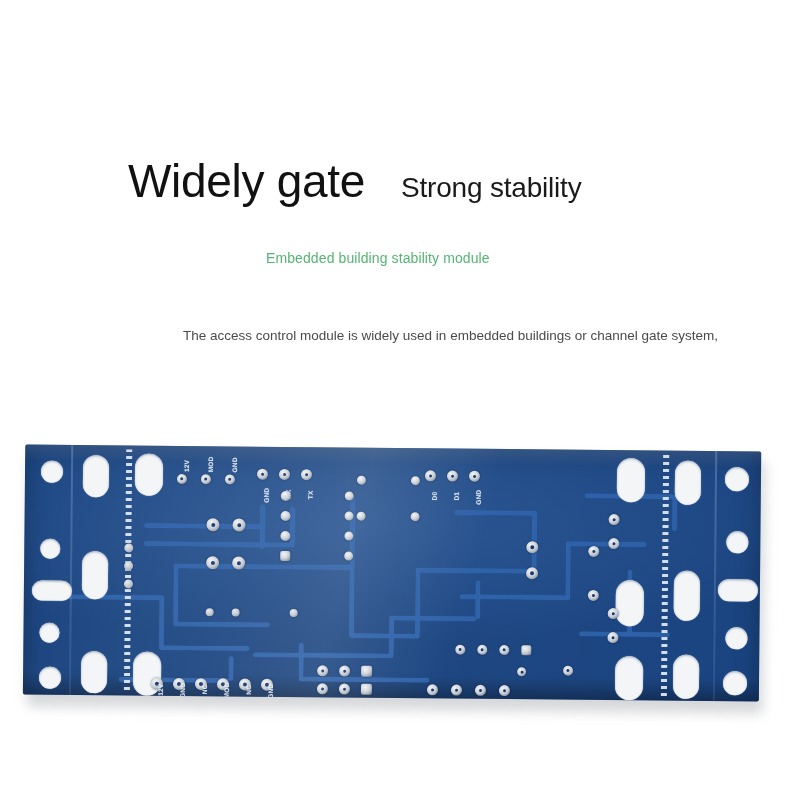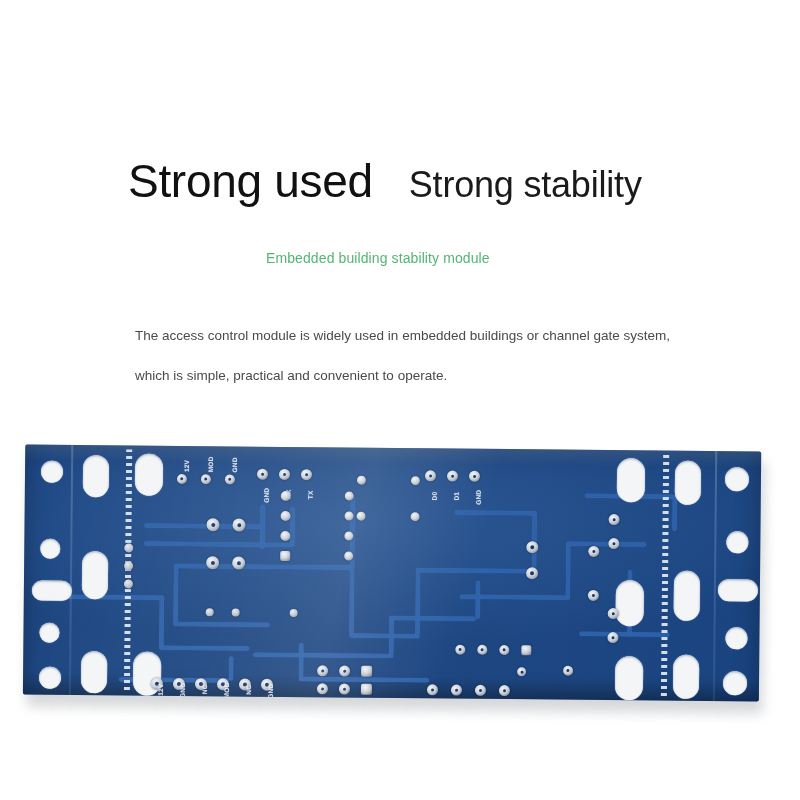--- a/index.html
+++ b/index.html
@@ -38,21 +38,21 @@
     white-space: nowrap;
     line-height: 1;
   }
   .headline-main {
     font-size: 46px;
     font-weight: 400;
     color: #111111;
     letter-spacing: -0.3px;
   }
   .headline-sub {
-    font-size: 36px;
+    font-size: 28px;
     font-weight: 400;
     color: #1a1a1a;
     margin-left: 36px;
     letter-spacing: -0.2px;
   }
 
   .tagline {
     position: absolute;
     left: 266px;
     top: 250px;
@@ -65,21 +65,21 @@
 
   .body-copy {
     position: absolute;
     left: 135px;
     top: 316px;
     width: 600px;
     font-size: 13.5px;
     color: #4a4a4a;
     line-height: 40px;
   }
-  .body-copy .line { display: block; white-space: nowrap; }
+  .body-copy .line { display: block; white-space: nowrap; margin-left: 48px; }
 
   
   .photo {
     position: absolute;
     left: 0;
     top: 430px;
     width: 800px;
     height: 310px;
   }
 
@@ -224,28 +224,27 @@
   }
 </style>
 </head>
 <body>
 
 <div class="page">
 
   <div class="text-block">
 
     <div class="headline">
-      <span class="headline-main">Strong used</span><span class="headline-sub">Strong stability</span>
+      <span class="headline-main">Widely gate</span><span class="headline-sub">Strong stability</span>
     </div>
 
     <div class="tagline">Embedded building stability module</div>
 
     <div class="body-copy">
       <span class="line">The access control module is widely used in embedded buildings or channel gate system,</span>
-      <span class="line">which is simple, practical and convenient to operate.</span>
     </div>
 
   </div>
 
   <div class="photo">
     <div class="board-wrap">
 
       <div class="board-shadow"></div>
 
       <div class="board">

